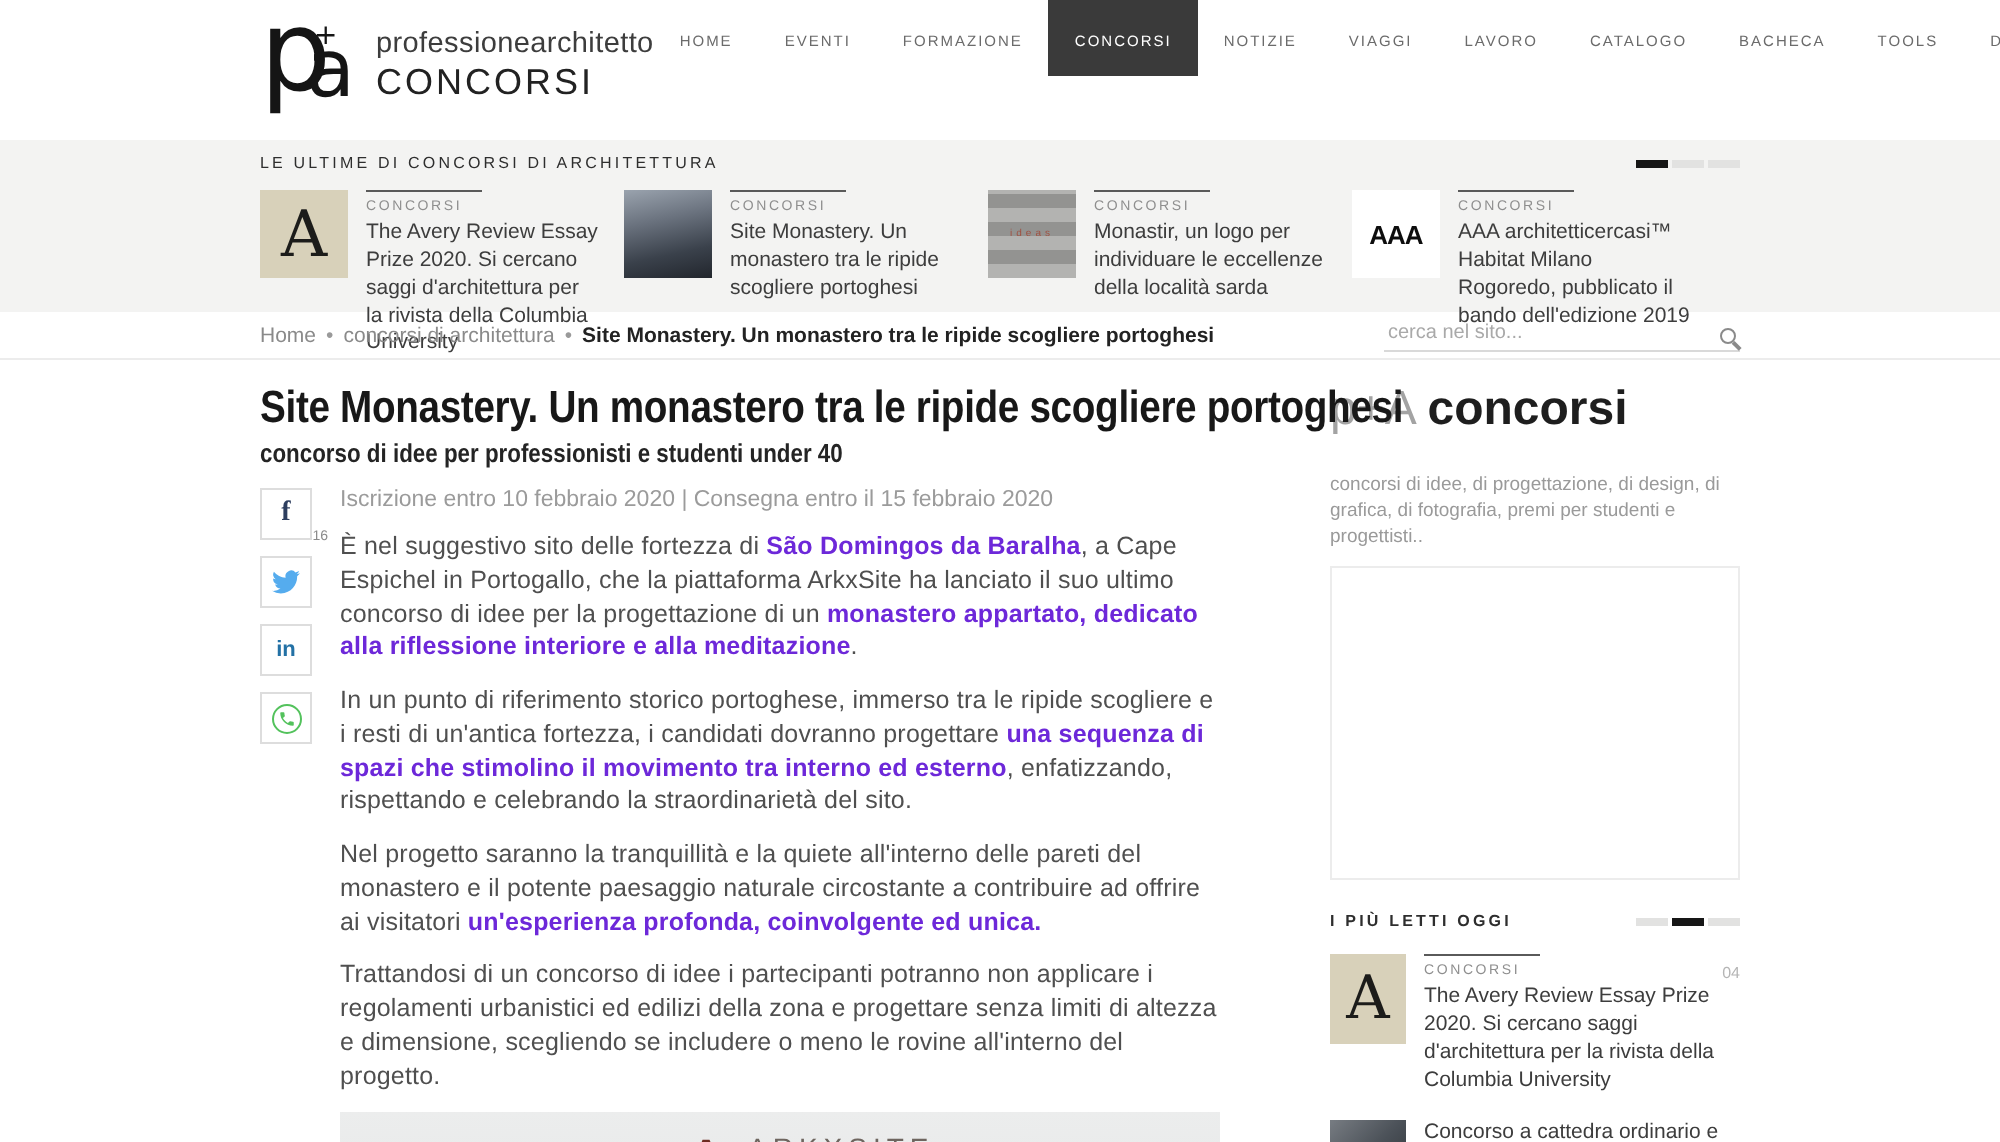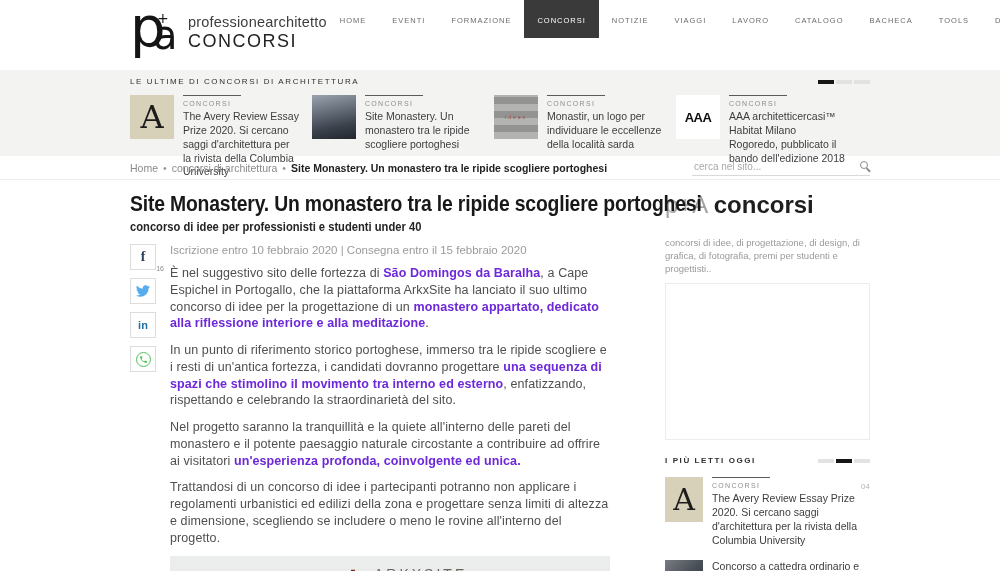--- a/index.html
+++ b/index.html
@@ -45,21 +45,21 @@
     width:58px; height:1px; background:#5a5a5a; }
   .card-title { font-size:10.5px; line-height:1.32; color:#3d3d3d; }
 
   
   .crumbrow { border-bottom:1px solid #ececec; }
   .crumbrow .wrap { display:flex; justify-content:space-between; align-items:center; height:23px; }
   .crumbs { font-size:10.5px; color:#8a8a8a; }
   .crumbs a { color:#8a8a8a; text-decoration:none; }
   .crumbs .sep { margin:0 5px; color:#9a9a9a; }
   .crumbs .current { color:#222; font-weight:bold; }
-  .search { display:flex; align-items:flex-start; width:178px; border-bottom:1px solid #d9d9d9; padding:2px 2px 3px; }
+  .search { display:flex; align-items:flex-end; width:178px; border-bottom:1px solid #d9d9d9; padding:2px 2px 3px; }
   .search input { border:0; outline:0; background:transparent; flex:1; font-size:10px; color:#444;
     font-family:"Liberation Sans",sans-serif; }
   .search input::placeholder { color:#a9a9a9; }
   .mag { width:8px; height:8px; border:1.5px solid #8a8a8a; border-radius:50%; position:relative; flex:0 0 8px; }
   .mag::after { content:''; position:absolute; width:5px; height:1.5px; background:#8a8a8a;
     transform:rotate(45deg); right:-4px; bottom:-2px; }
 
   
   .main { padding-top:11px; }
   .main .wrap { display:flex; }
@@ -169,21 +169,21 @@
         <div class="thumb texture">ideas</div>
         <div>
           <span class="card-label">CONCORSI</span>
           <div class="card-title">Monastir, un logo per individuare le eccellenze della località sarda</div>
         </div>
       </div>
       <div class="card">
         <div class="thumb aaa">AAA</div>
         <div>
           <span class="card-label">CONCORSI</span>
-          <div class="card-title">AAA architetticercasi™ Habitat Milano Rogoredo, pubblicato il bando dell'edizione 2018</div>
+          <div class="card-title">AAA architetticercasi™ Habitat Milano Rogoredo, pubblicato il bando dell'edizione 2019</div>
         </div>
       </div>
     </div>
   </div>
 </div>
 
 <div class="crumbrow">
   <div class="wrap">
     <div class="crumbs">
       <a href="#">Home</a><span class="sep">•</span><a href="#">concorsi di architettura</a><span class="sep">•</span><span class="current">Site Monastery. Un monastero tra le ripide scogliere portoghesi</span>

